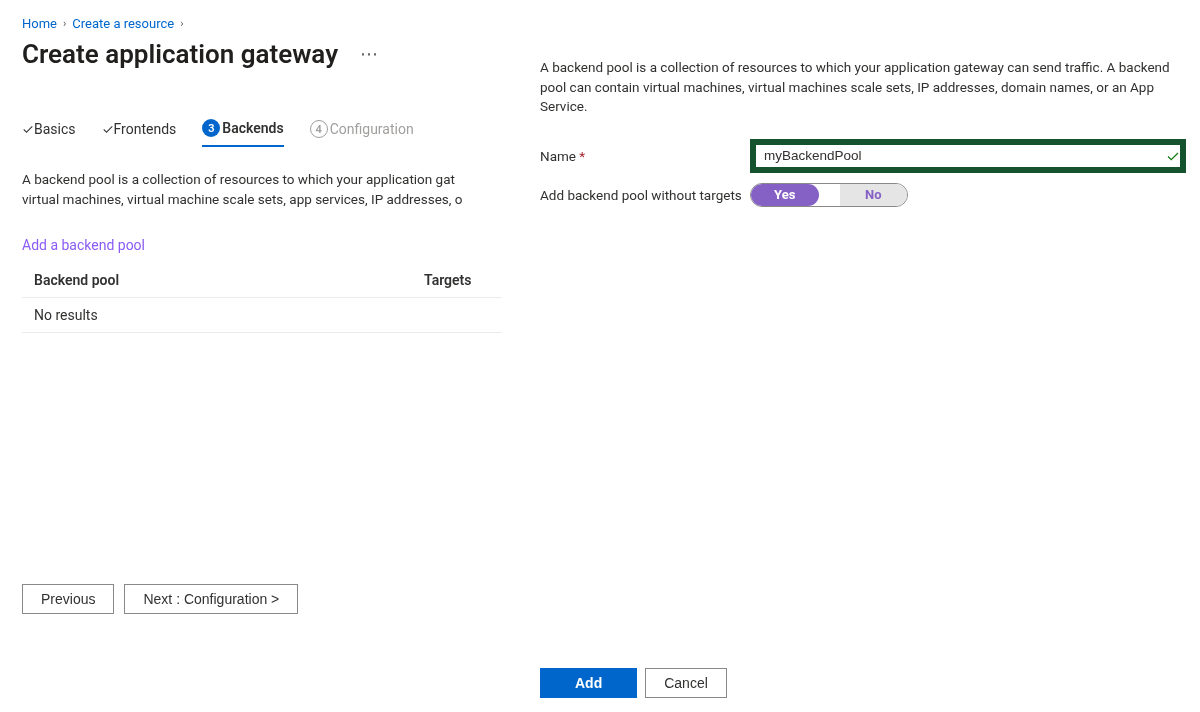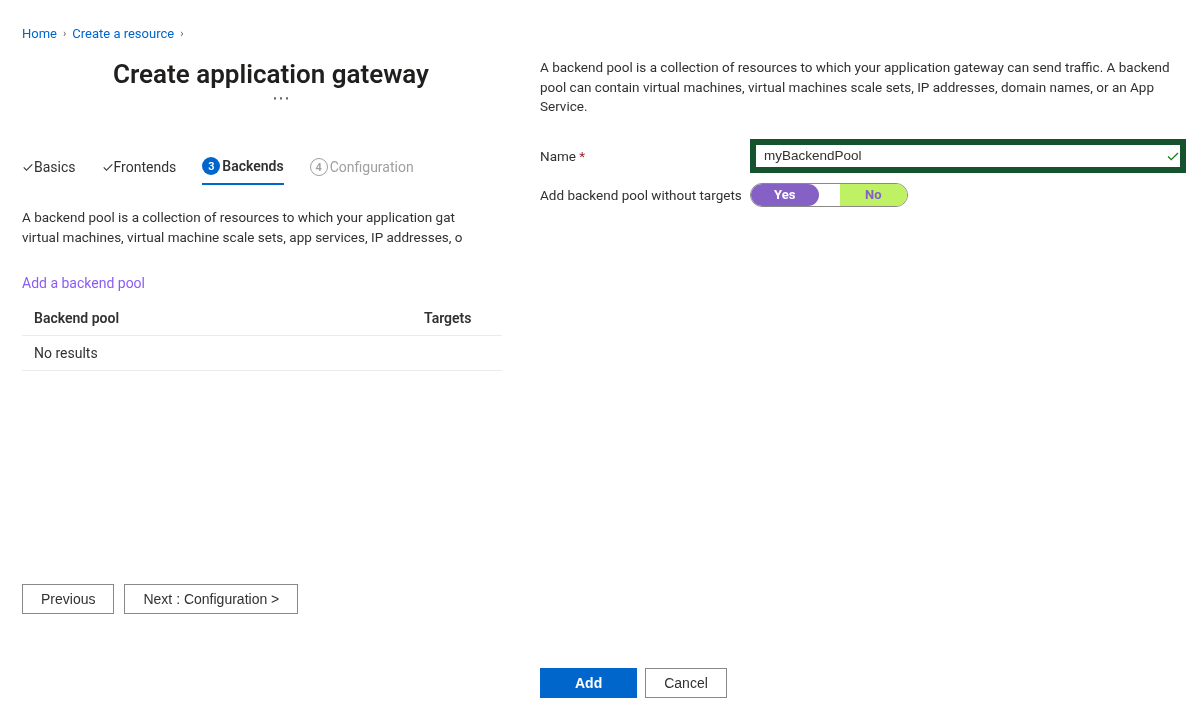--- a/index.html
+++ b/index.html
@@ -12,35 +12,34 @@
     width: 1200px; height: 712px;
     overflow: hidden;
   }
   a { color: #0066cc; text-decoration: none; }
 
   
   .main {
     position: absolute;
     left: 0; top: 0;
     width: 520px; height: 628px;
-    padding: 26px 0 0 22px;
+    padding: 16px 0 0 22px;
   }
 
   .breadcrumb {
     font-size: 13px;
     color: #323130;
     display: flex; align-items: center; gap: 6px;
   }
   .breadcrumb a { color: #0066cc; }
   .breadcrumb .sep { color: #605e5c; font-size: 11px; }
 
   .page-title-row {
     display: flex; align-items: center;
-    margin-top: 18px;
-    flex-direction: column;
+    margin-top: 8px;
   }
   .page-title {
     font-size: 26px;
     font-weight: 600;
     color: #201f1e;
     margin: 0;
   }
   .ellipsis {
     margin-left: 22px;
     font-size: 18px;
@@ -227,21 +226,21 @@
     font-weight: bold;
   }
   .toggle-opt.on {
     background: #8661c5;
     color: #fff;
     border-radius: 12px;
     margin: 0;
   }
   .toggle-opt.off {
     color: #8661c5;
-    background: #bef264;
+    background: #e5e5e5;
     margin-left: 21px;
   }
 
   .footer-right {
     position: absolute;
     left: 0; bottom: 14px;
     display: flex; gap: 8px;
   }
 
   svg { display: block; }

